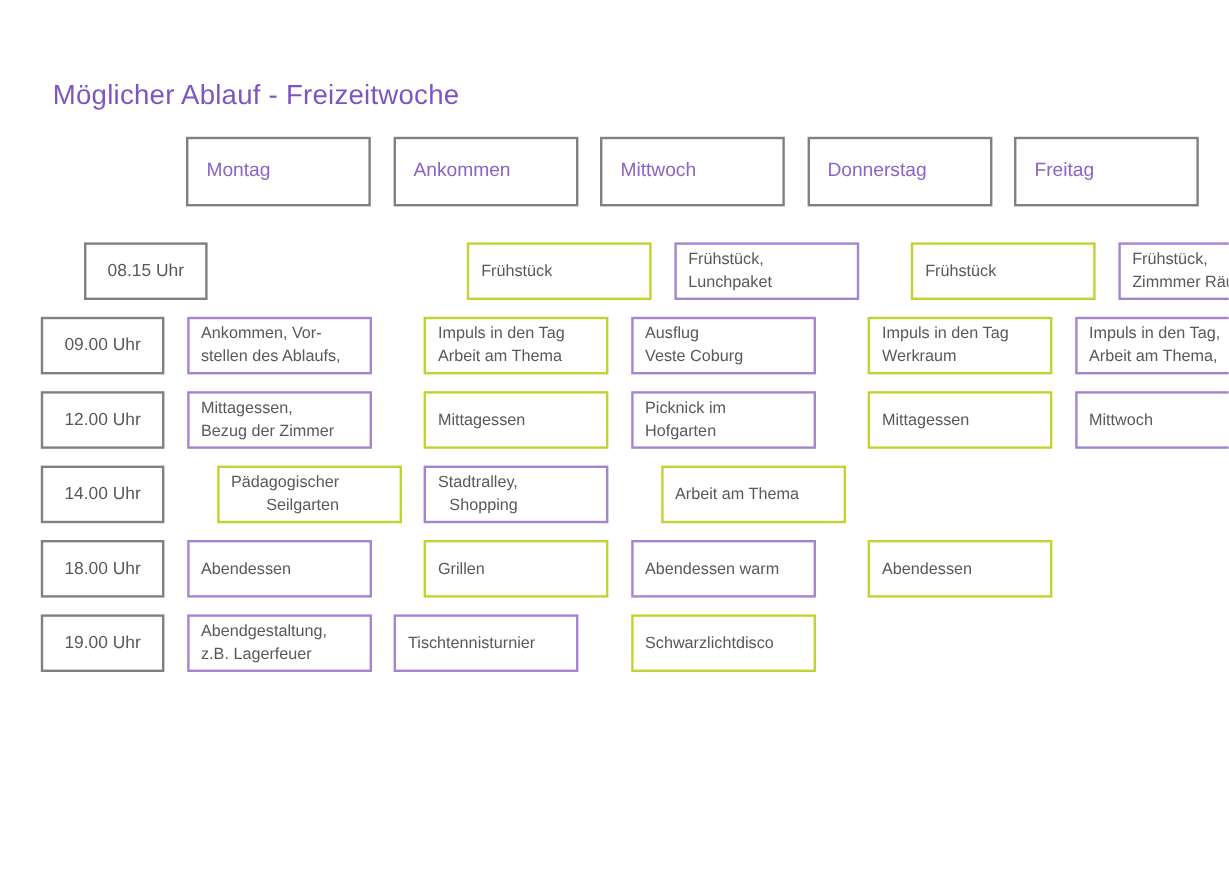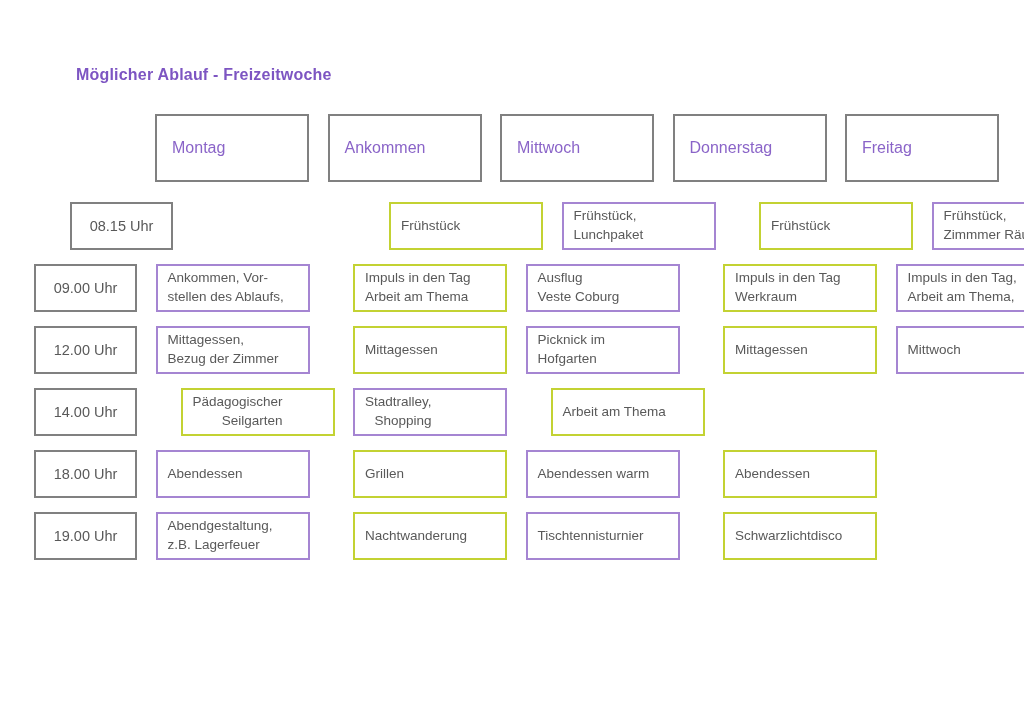--- a/index.html
+++ b/index.html
@@ -8,37 +8,36 @@
     width: 1024px;
     height: 724px;
     background: #ffffff;
     font-family: "Liberation Sans", sans-serif;
     overflow: hidden;
   }
   .title {
     position: absolute;
     left: 44px;
     top: 66px;
-    font-size: 16px;
-    font-weight: bold;
+    font-size: 23px;
+    font-weight: normal;
     color: var(--heading, #7d55c2);
     letter-spacing: 0.2px;
-    margin-left: 32px;
   }
   .header-row {
     position: absolute;
     left: 155px;
     top: 114px;
     display: flex;
     gap: 18.5px;
   }
   .day-box {
     box-sizing: border-box;
     width: 154px;
-    height: 68px;
+    height: 58px;
     border: 2px solid var(--gray, #808080);
     display: flex;
     align-items: center;
     padding-left: 15px;
     font-size: 16px;
     color: var(--day_text, #8a64c8);
     background: #ffffff;
   }
   .row {
     position: absolute;
@@ -150,19 +149,18 @@
     <div class="cell" data-style="green">Grillen</div>
     <div class="cell" data-style="purple">Abendessen warm</div>
     <div class="cell" data-style="green">Abendessen</div>
     <div class="cell"></div>
   </div>
 
   <div class="row row-5">
     <div class="time-box">19.00 Uhr</div>
     <div class="cell" data-style="purple">Abendgestaltung,
 z.B. Lagerfeuer</div>
-    <div class="cell" data-style="green">Nachtwanderung</div>
     <div class="cell" data-style="purple">Tischtennisturnier</div>
     <div class="cell" data-style="green">Schwarzlichtdisco</div>
     <div class="cell"></div>
   </div>
 
 </div>
 
 </body></html>

